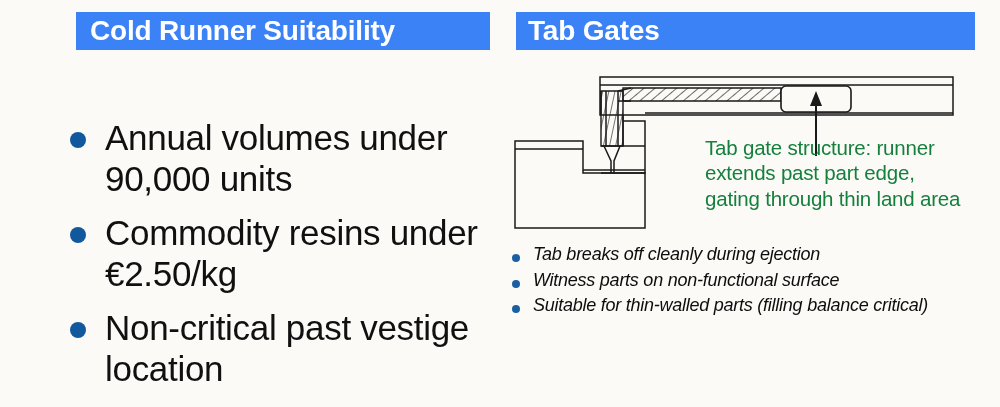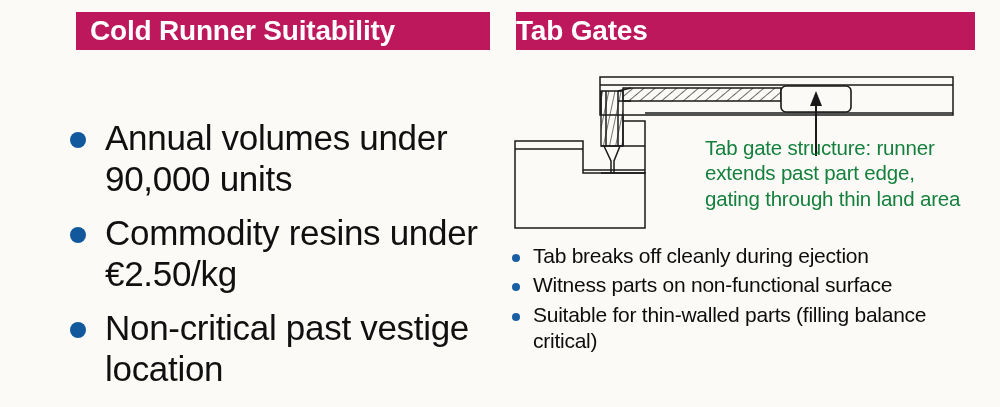--- a/index.html
+++ b/index.html
@@ -16,21 +16,21 @@
   }
   .slide {
     position: relative;
     width: 1000px;
     height: 407px;
   }
 
   
   .header-bar {
     position: absolute;
-    background: #be185d;
+    background: #3b82f6;
     display: flex;
     align-items: center;
     box-sizing: border-box;
     text-align: right;
   }
   .header-bar .bar-title {
     color: #ffffff;
     font-weight: bold;
     font-size: 28px;
     letter-spacing: -0.2px;
@@ -42,21 +42,21 @@
     top: 12px;
     width: 414px;
     height: 38px;
     padding-left: 14px;
   }
   #header-right {
     left: 516px;
     top: 12px;
     width: 459px;
     height: 38px;
-    padding-left: 0;
+    padding-left: 12px;
   }
 
   
   .left-col {
     position: absolute;
     left: 70px;
     top: 118px;
     width: 430px;
   }
   .big-bullet-row {
@@ -114,24 +114,25 @@
   .small-bullet-row .dot {
     width: 8px;
     height: 8px;
     border-radius: 50%;
     background: #1a5fa4;
     flex: 0 0 8px;
     margin-top: 11px;
     margin-right: 13px;
   }
   .small-bullet-row .stext {
-    font-size: 21px;
+    font-size: 18px;
     line-height: 1.26;
     color: #0d0d0d;
     letter-spacing: -0.25px;
+    font-style: italic;
   }
 </style>
 </head>
 <body>
 
 <div class="slide">
 
   <div class="header-bar" id="header-left">
     <span class="bar-title">Cold Runner Suitability</span>
   </div>

